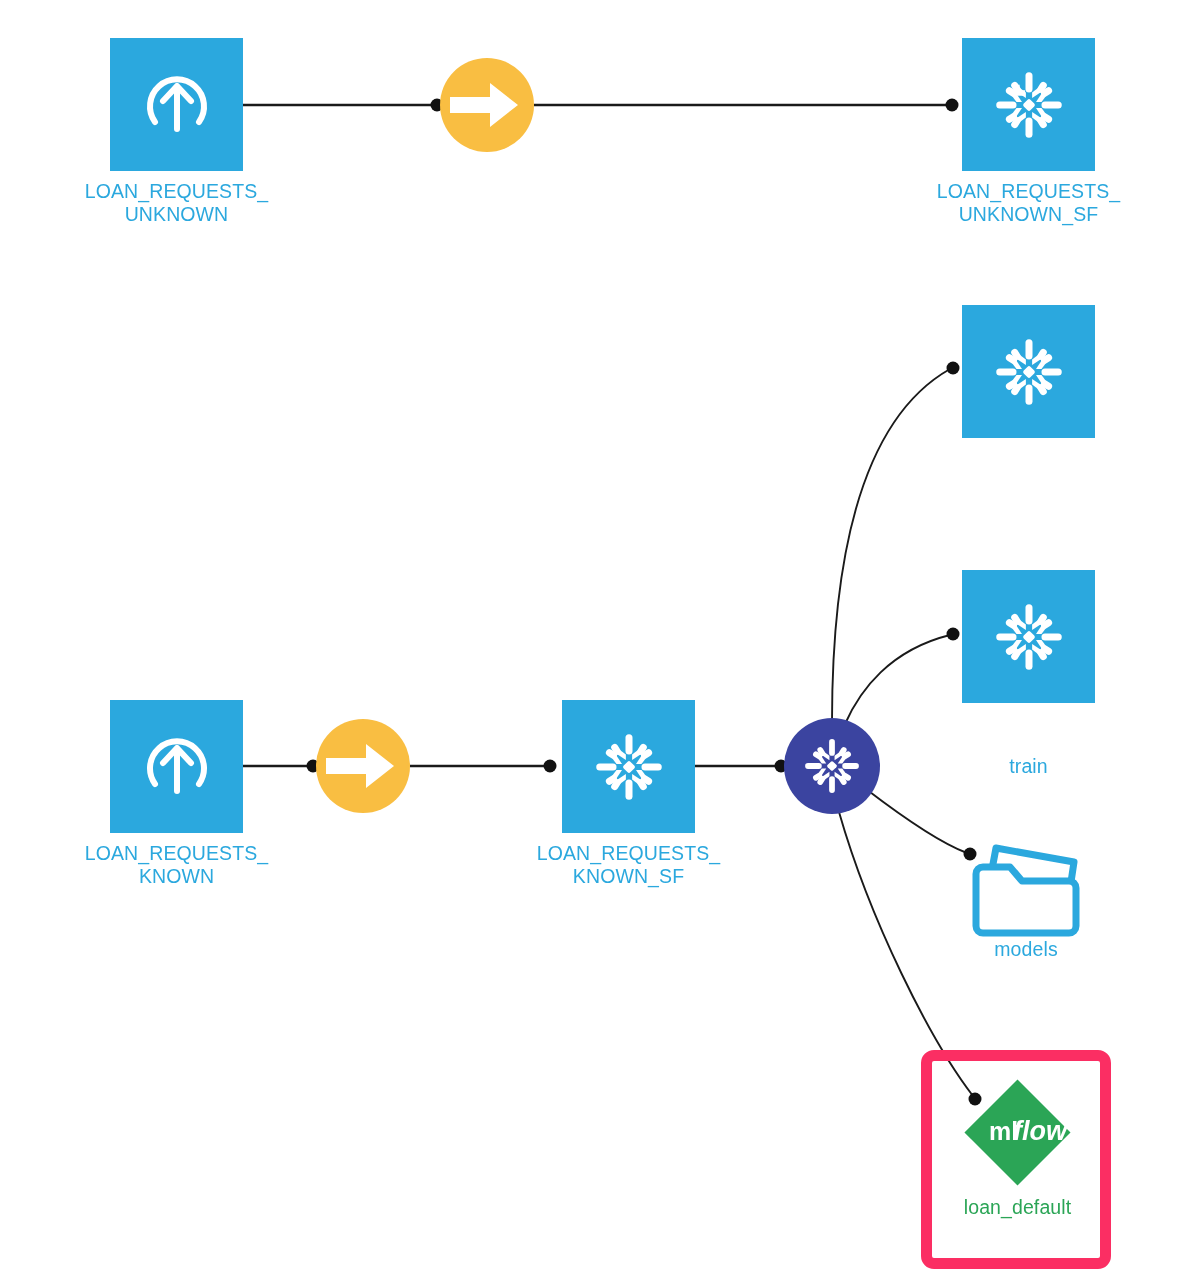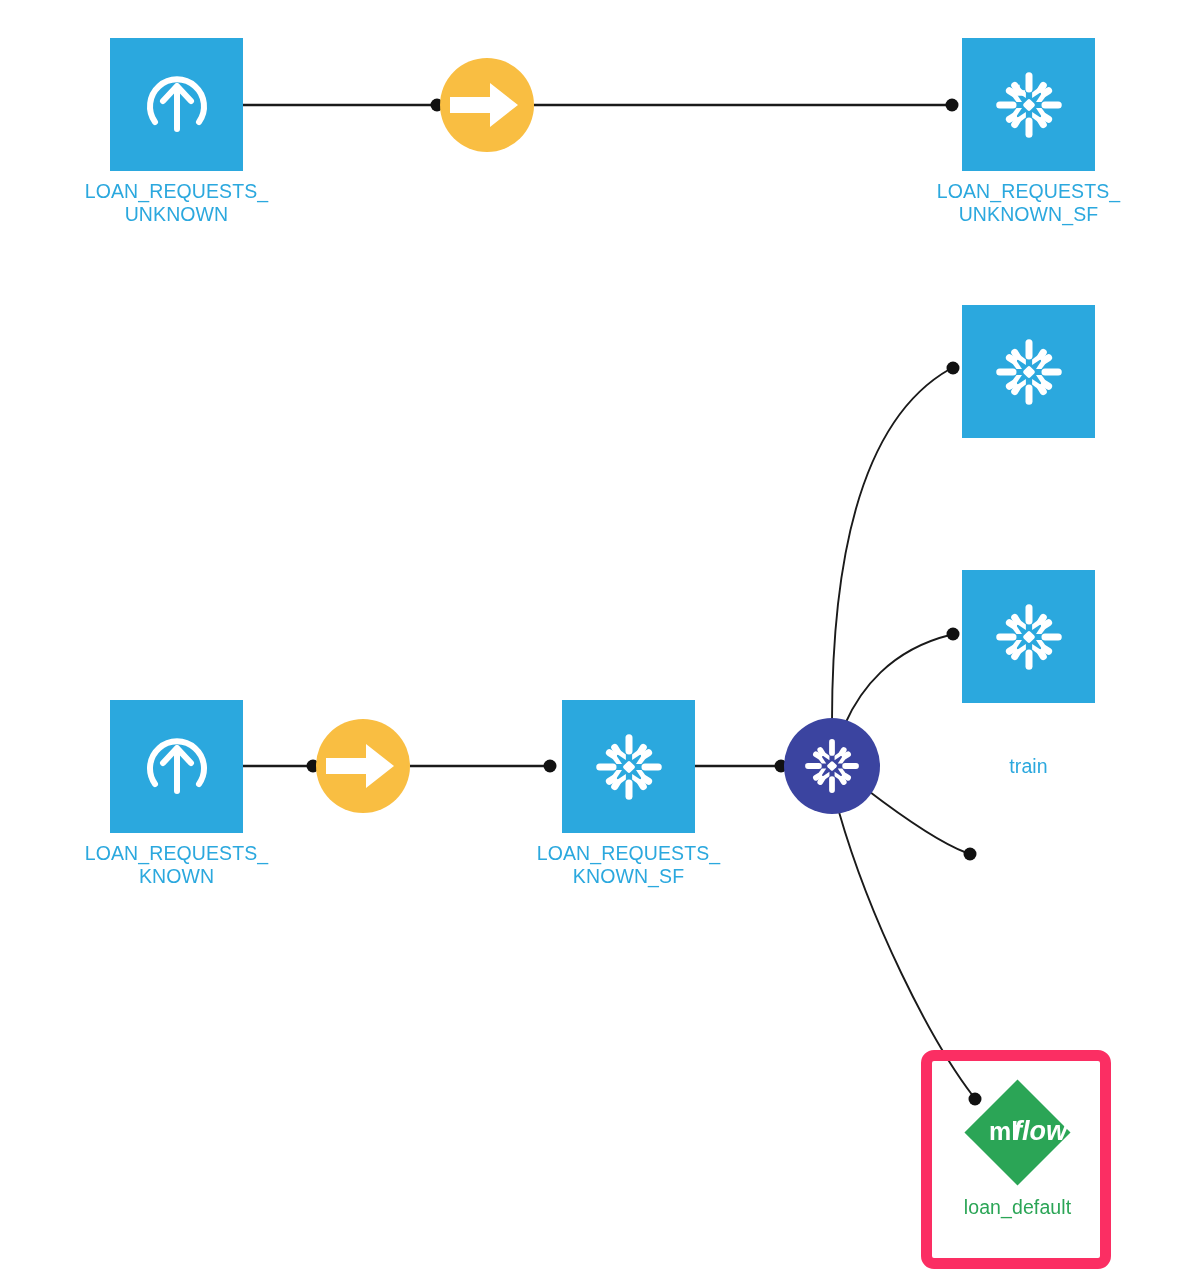--- a/index.html
+++ b/index.html
@@ -254,20 +254,27 @@
             <path d="M 38 28 L 46 34 L 46 41 L 34 33 Z"></path>
             <path d="M 62 28 L 54 34 L 54 41 L 66 33 Z"></path>
           </g>
           <rect x="44" y="44" width="12" height="12" rx="2.5" transform="rotate(45 50 50)"></rect>
         </g>
       </svg>
     </div>
 
   </div>
 
+  <div class="node" style="left:968px; top:828px; width:116px; height:110px;">
+    <svg width="116" height="110" viewBox="0 0 116 110">
+      <path d="M 22 52 L 28 20 L 106 34 L 103 54" stroke="#2BA8DE" stroke-width="7" fill="none" stroke-linecap="round" stroke-linejoin="round"></path>
+      <path d="M 8 46 A 7 7 0 0 1 15 39 L 42 39 L 54 53 L 101 53 A 7 7 0 0 1 108 60 L 108 98 A 7 7 0 0 1 101 105 L 15 105 A 7 7 0 0 1 8 98 Z" stroke="#2BA8DE" stroke-width="7" fill="#ffffff" stroke-linejoin="round"></path>
+    </svg>
+    <div class="node-label label-lower" style="top:110px; width:220px;"><span>models</span></div>
+  </div>
 
   <div class="node" style="left:110px; top:700px; width:133px; height:133px;">
     <div class="node-box sq" style="width:133px; height:133px;">
       <svg width="80" height="80" viewBox="0 0 80 80">
         <path d="M 18 57 A 27 27 0 1 1 62 57" stroke="#ffffff" stroke-width="6" fill="none" stroke-linecap="round"></path>
         <line x1="40" y1="64" x2="40" y2="22" stroke="#ffffff" stroke-width="6" stroke-linecap="round"></line>
         <path d="M 26 36 L 40 21 L 54 36" stroke="#ffffff" stroke-width="6" fill="none" stroke-linecap="round" stroke-linejoin="round"></path>
       </svg>
     </div>
     <div class="node-label label-upper" style="top:142px; width:320px;"><span>LOAN_REQUESTS_</span><br><span>KNOWN</span></div>

